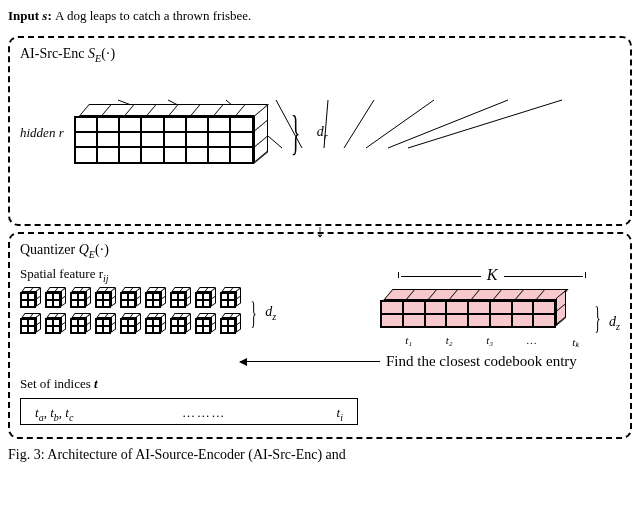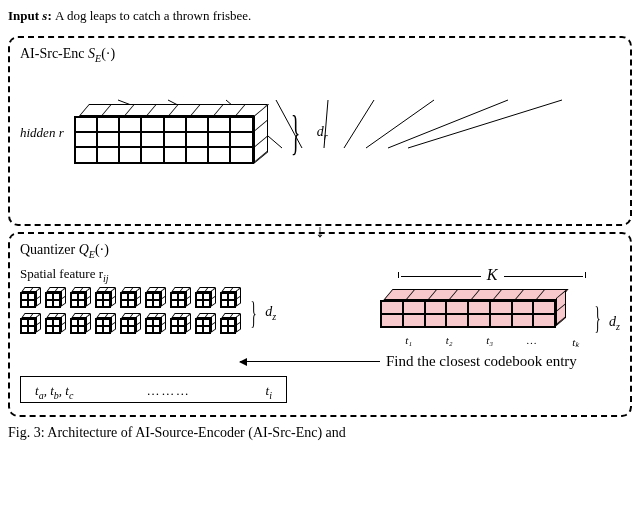--- a/index.html
+++ b/index.html
@@ -136,21 +136,21 @@
   .t-labels { display:flex; justify-content:space-between; font-size:11px; font-style:italic; padding:0 2px 0 2px; }
   .t-labels span.dots { letter-spacing:2px; }
   .cb-row { display:flex; align-items:flex-end; gap:4px; justify-content:center; }
   .find-arrow { display:flex; align-items:center; gap:6px; font-size:15px; margin-top:4px; }
   .find-arrow .arrline { flex:1; border-top:1px solid #000; position:relative; }
   .find-arrow .arrline::before {
     content:""; position:absolute; left:-1px; top:-4px;
     border-right:8px solid #000; border-top:4px solid transparent; border-bottom:4px solid transparent;
   }
   .indices-box {
-    border:1px solid #000; padding:6px 14px 2px; width:267px; margin-top:6px;
+    border:1px solid #000; padding:6px 14px 2px; width:338px; margin-top:6px;
   }
   .indices-row { font-style:italic; font-size:13px; display:flex; justify-content:space-between; }
   .underbrace-row { text-align:center; font-size:13px; margin-top:2px; }
   .caption { margin-top:8px; font-size:14px; }
   .mid-arrow {
     text-align:center; font-size:18px; line-height:10px;
   }
   .downarrowsym { display:inline-block; }
 </style>
 </head>
@@ -500,20 +500,23 @@
           <span>tₖ</span>
         </div>
       </div>
     </div>
 
     <div class="find-arrow" style="margin-left:220px;">
       <div class="arrline" style="max-width:140px;"></div>
       <span>Find the closest codebook entry</span>
     </div>
 
+    <div class="indices-label" style="margin-top:6px;">
+      <span>Set of indices </span><b><i>t</i></b>
+    </div>
     <div class="indices-box">
       <div class="indices-row">
         <span>
           <i>t</i><span class="sub">a</span>,
           <i>t</i><span class="sub">b</span>,
           <i>t</i><span class="sub">c</span>
         </span>
         <span style="letter-spacing:3px;">………</span>
         <span><i>t</i><span class="sub">i</span></span>
       </div>

